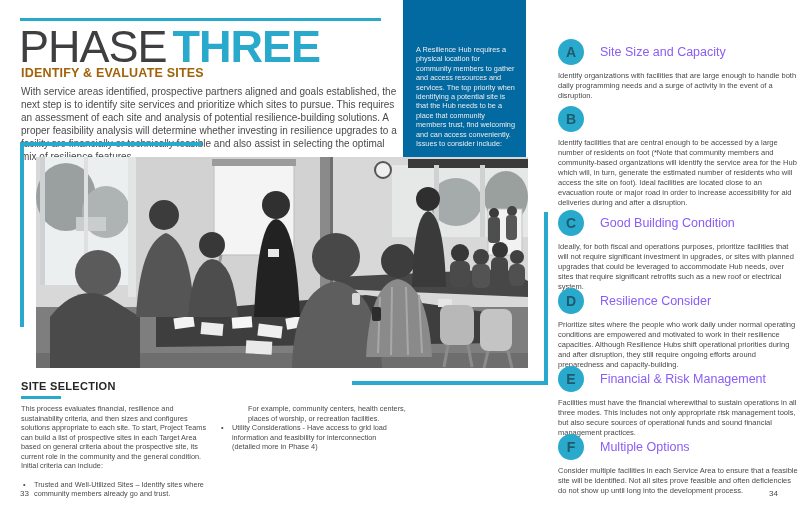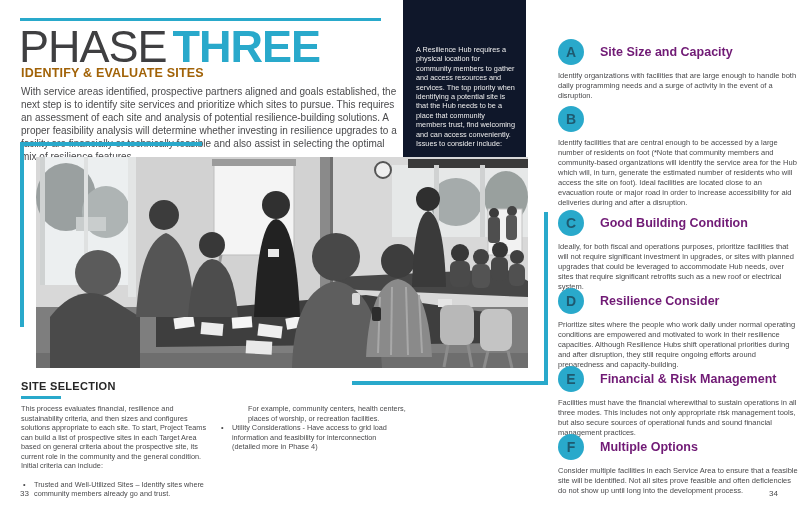--- a/index.html
+++ b/index.html
@@ -21,21 +21,21 @@
   .intro{left:21px;top:85px;width:378px;font-size:10px;line-height:13px;color:#4a4a4c;}
 
   .bracket-tl{left:20px;top:142px;width:178px;height:181px;
     border-left:4px solid var(--accent);border-top:4px solid var(--accent);}
   .bracket-br{left:352px;top:212px;width:192px;height:169px;
     border-right:4px solid var(--accent);border-bottom:4px solid var(--accent);}
 
   .photo{left:36px;top:157px;width:492px;height:211px;background:#cfcfcf;overflow:hidden;}
   .photo svg{display:block;}
 
-  .callout{left:403px;top:0;width:123px;height:157px;background:#0f172a;box-sizing:border-box;
+  .callout{left:403px;top:0;width:123px;height:157px;background:#0369a1;box-sizing:border-box;
     padding:45px 11px 0 13px;}
   .callout p{margin:0;font-size:7.3px;line-height:9.4px;color:#ececec;}
 
   .ss-head{left:21px;top:380px;font-size:11px;font-weight:700;color:#262626;letter-spacing:.3px;}
   .ss-underline{left:21px;top:396px;width:40px;height:2.5px;background:var(--accent);}
   .col{top:404px;width:187px;font-size:7.3px;line-height:9.5px;color:#4a4a4c;}
   .col1{left:21px;}
   .col2{left:219px;}
   .col p{margin:0 0 0 0;}
   .col .lead{margin-bottom:9px;}
@@ -49,21 +49,21 @@
   .pn-right{left:769px;}
 
   
   .section{left:558px;width:240px;}
   .sec-a{top:39px;} .sec-b{top:106px;} .sec-c{top:210px;}
   .sec-d{top:288px;} .sec-e{top:366px;} .sec-f{top:434px;}
   .sec-head{display:flex;align-items:center;}
   .badge{width:26px;height:26px;border-radius:50%;background:var(--accent);
     display:flex;align-items:center;justify-content:center;flex:0 0 26px;
     font-size:14px;font-weight:700;color:#1e5a70;}
-  .sec-title{margin-left:16px;font-size:12.5px;font-weight:700;color:#701a75;}
+  .sec-title{margin-left:16px;font-size:12.5px;font-weight:400;color:#8b5cf6;}
   .sec-body{margin:6px 0 0 0;font-size:7.5px;line-height:10px;color:#4a4a4c;}
 </style>
 </head>
 <body>
 
 <div class="abs top-rule"></div>
 
 <div class="abs title">
   <span class="w1">PHASE</span><span class="w2">THREE</span>
 </div>

